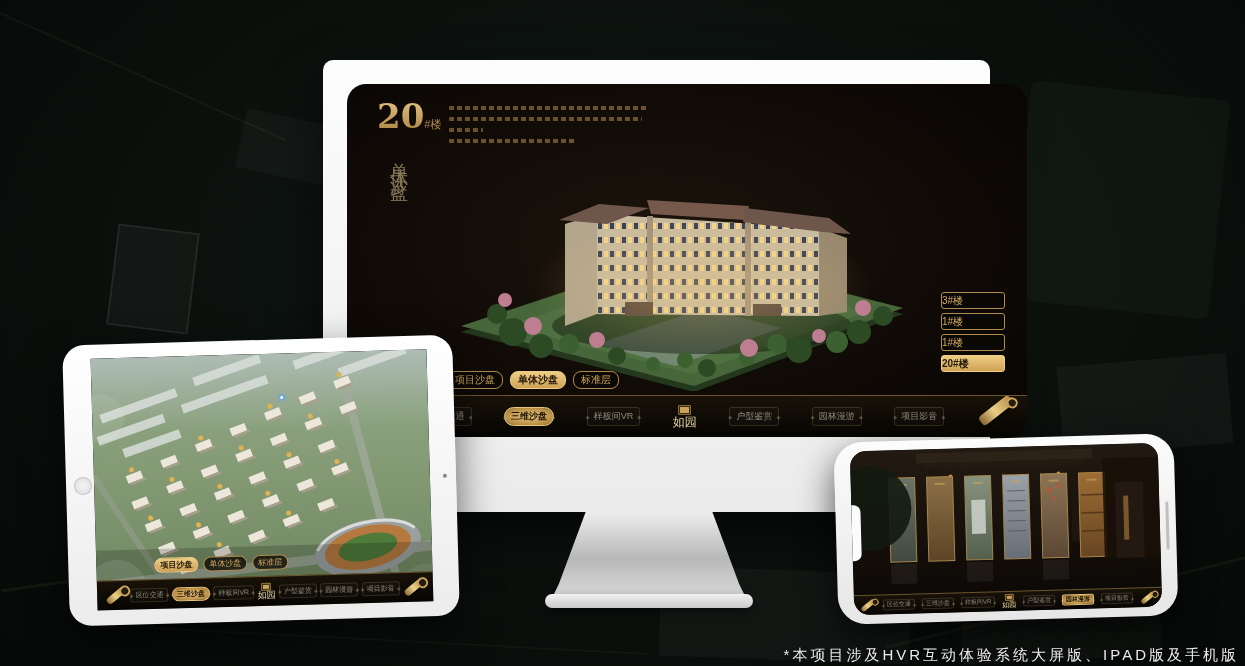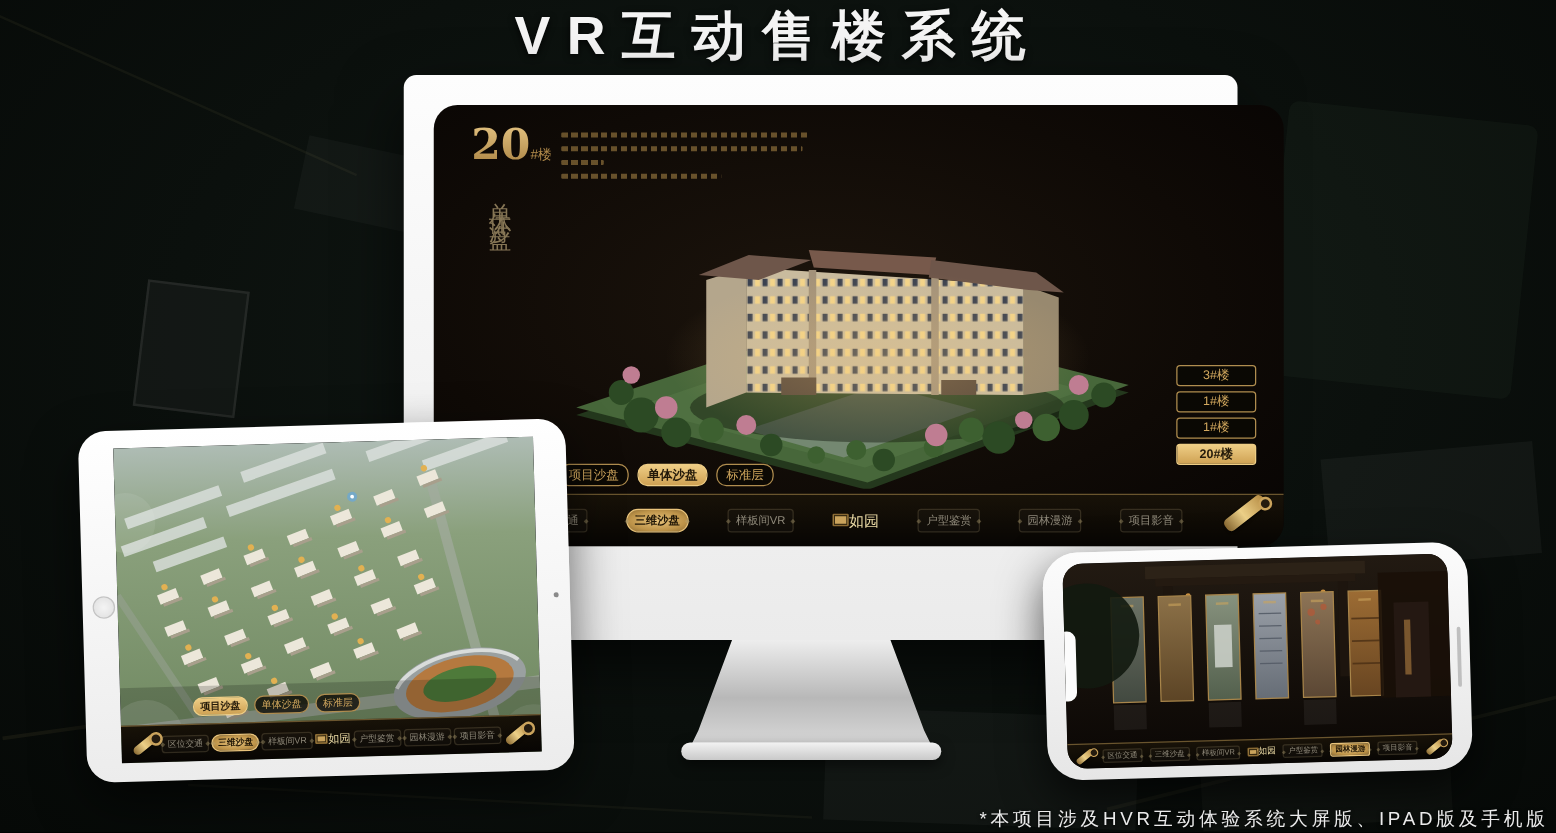--- a/index.html
+++ b/index.html
@@ -34,22 +34,22 @@
   .app-nav{position:absolute;left:0;right:0;bottom:0;display:flex;align-items:center;
     justify-content:space-between;background:linear-gradient(#181208,#070503);
     border-top:1px solid rgba(205,165,90,.5);box-sizing:border-box;}
   .nav-item{position:relative;color:#8f897a;white-space:nowrap;
     border:1px solid rgba(170,150,110,.22);border-radius:3px;background:rgba(255,255,255,.02);}
   .nav-item::before,.nav-item::after{content:"◆";font-size:5px;color:rgba(190,170,120,.38);
     position:absolute;top:50%;transform:translateY(-50%);}
   .nav-item::before{left:-2px}.nav-item::after{right:-2px}
   .nav-item.sel{background:radial-gradient(ellipse at center,#e9c47c 0%,#bd9349 65%,#8d6c34 100%);
     color:#1f1505;border-color:#e9c47c;font-weight:bold;border-radius:10px;}
-  .app-logo{display:flex;flex-direction:row;align-items:center;line-height:1;
-    color:#e9d9a4;font-family:Liberation Serif, serif;}
+  .app-logo{display:flex;flex-direction:column;align-items:center;line-height:1;
+    color:#e9d9a4;font-family:Liberation Mono, monospace;}
   .seal{background:#caa35c;border:1px solid #8a6a33;border-radius:1px;
     box-shadow:inset 0 0 0 1px #3a2c12;}
   .scroll-icon{position:relative;display:inline-block;
     background:linear-gradient(90deg,#8a6a33,#ecd088 45%,#b68c44);border-radius:4px;
     transform:rotate(-38deg);box-shadow:0 1px 2px rgba(0,0,0,.6);}
   .scroll-icon::after{content:"";position:absolute;right:-4px;bottom:-4px;width:7px;height:7px;
     border:2px solid #caa35c;border-radius:50%;background:#241b0f;}
   .pill{border:1px solid #b08d4f;color:#d2a85e;background:rgba(12,9,4,.78);
     border-radius:8px;padding:1px 7px;white-space:nowrap;}
   .pill.sel{background:linear-gradient(#eecd85,#cfa254);color:#241a0a;border-color:#eecd85;font-weight:bold;}
@@ -70,21 +70,21 @@
   .headline{position:absolute;left:30px;top:12px;color:#caa15f;}
   .headline-num{font-family:"DejaVu Serif",serif;font-size:34px;font-weight:bold;
     background:linear-gradient(#e8c887,#a77f3e);-webkit-background-clip:text;background-clip:text;color:transparent;}
   .headline-suffix{font-size:11px;color:#b18a4a;}
   .headline-sub{position:absolute;left:40px;top:64px;writing-mode:vertical-rl;
     font-family:"DejaVu Serif",serif;font-size:18px;letter-spacing:7px;color:#8d7c5a;opacity:.95;}
   .intro-lines{position:absolute;left:102px;top:22px;width:210px;}
   .intro-lines div{height:4px;margin-bottom:7px;border-radius:1px;
     background:repeating-linear-gradient(90deg,rgba(175,138,72,.55) 0 5px,transparent 5px 8px);}
   .floor-col{position:absolute;right:22px;top:208px;display:flex;flex-direction:column;gap:4px;}
-  .floor-btn{width:62px;height:15px;line-height:15px;text-align:center;font-size:10px;
+  .floor-btn{width:62px;height:15px;line-height:15px;font-size:10px;
     color:#d2a85e;border:1px solid #b08d4f;background:rgba(10,8,4,.82);border-radius:3px;}
   .floor-btn.sel{background:linear-gradient(#eecd85,#cfa254);color:#241a0a;border-color:#eecd85;font-weight:bold;}
   .monitor-tabs{position:absolute;left:100px;bottom:48px;display:flex;gap:7px;font-size:10px;}
   .nav-m{height:42px;padding:0 12px;font-size:9px;}
   .nav-m .nav-item{padding:2px 6px;}
   .nav-m .app-logo{font-size:12px;}
   .nav-m .seal{width:11px;height:8px;margin-bottom:2px;}
   .nav-m .scroll-icon{width:30px;height:9px;}
   .nav-m .scroll-icon.big{width:38px;height:11px;margin-top:-12px;}
 
@@ -131,21 +131,20 @@
   <div class="bg-deco bg-road1"></div>
   <div class="bg-deco bg-road2"></div>
   <div class="bg-deco bg-road3"></div>
   <div class="bg-deco bg-road4"></div>
   <div class="bg-deco bg-block1"></div>
   <div class="bg-deco bg-block2"></div>
   <div class="bg-deco bg-block3"></div>
   <div class="bg-deco bg-block4"></div>
   <div class="bg-deco bg-block5"></div>
 
-  <div class="page-title">VR互动售楼系统</div>
 
   <div class="monitor-body">
     <div class="monitor-screen">
 
       <svg style="position:absolute;left:100px;top:52px;" width="470" height="255" viewBox="0 0 470 255">
         <defs>
           <pattern id="winP" width="12" height="14" patternUnits="userSpaceOnUse">
             <rect width="12" height="14" fill="#c9bb9e"></rect>
             <rect x="1" y="3" width="4" height="6" fill="#f3d48a"></rect>
             <rect x="7" y="3" width="4" height="6" fill="#3a4150"></rect>

